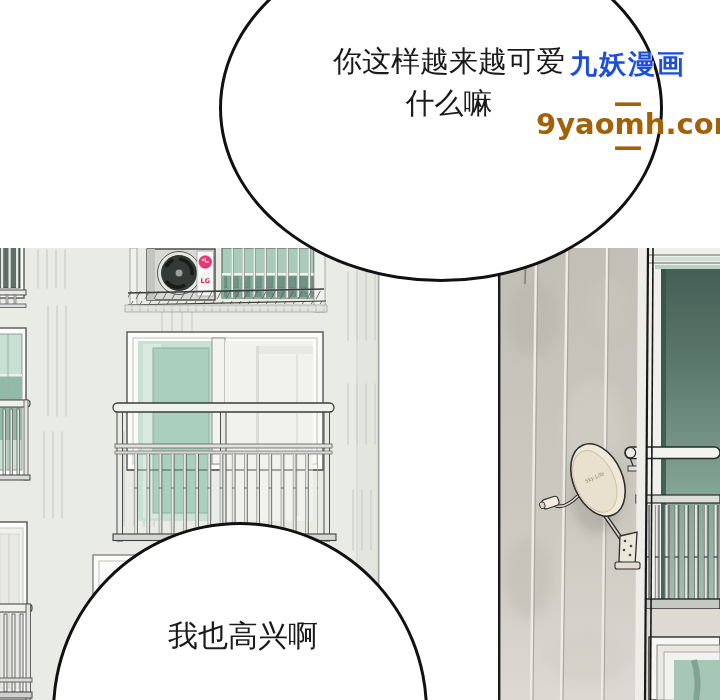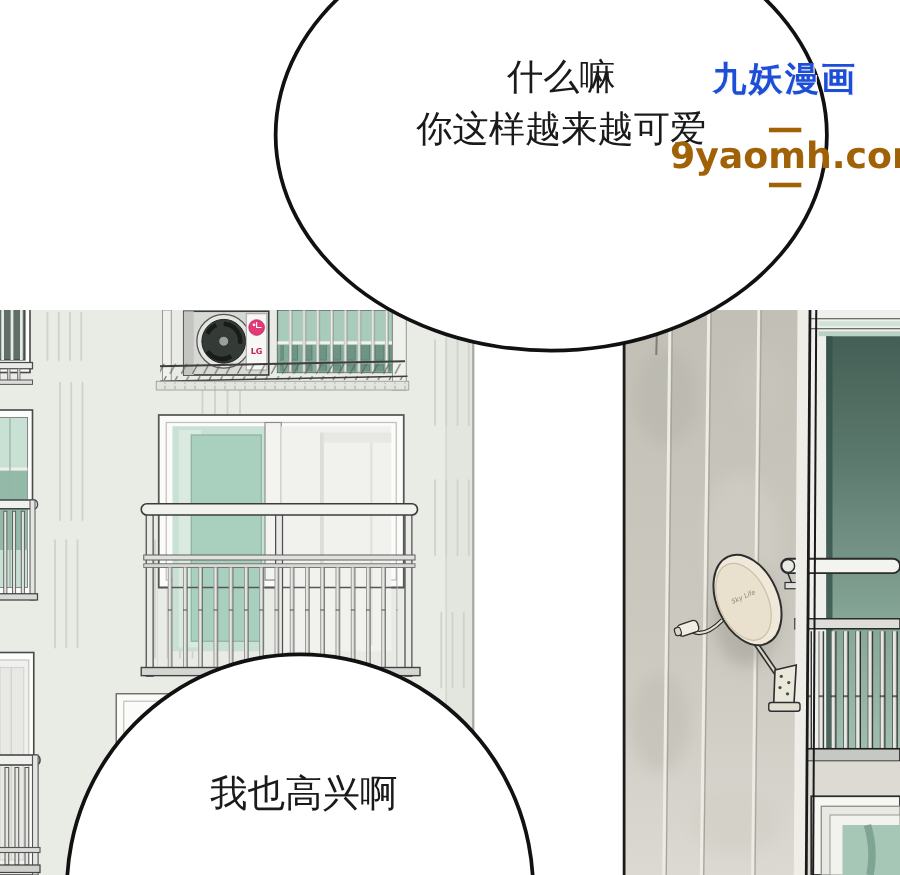--- a/index.html
+++ b/index.html
@@ -290,22 +290,22 @@
           <ellipse cx="100" cy="232" rx="24.5" ry="38" fill="#f0e8d8" stroke="#2e2e2e" stroke-width="1.6"></ellipse>
           <ellipse cx="96.5" cy="232" rx="19.5" ry="32.5" fill="#e9e1cd" stroke="#cbc1a9" stroke-width="1"></ellipse>
           <text x="98" y="230" font-size="5.2" font-style="italic" fill="#8f8673" text-anchor="middle">Sky Life</text>
         </g>
       </g>
     </svg>
   </div>
 
   <div class="bubble bubble-top">
     <div class="bubble-text">
+      <div>你这样越来越可爱</div>
       <div>什么嘛</div>
-      <div>你这样越来越可爱</div>
     </div>
   </div>
 
   <div class="bubble bubble-bottom">
     <div class="bubble-text">
       <div>我也高兴啊</div>
     </div>
   </div>
 
   <div class="watermark">

